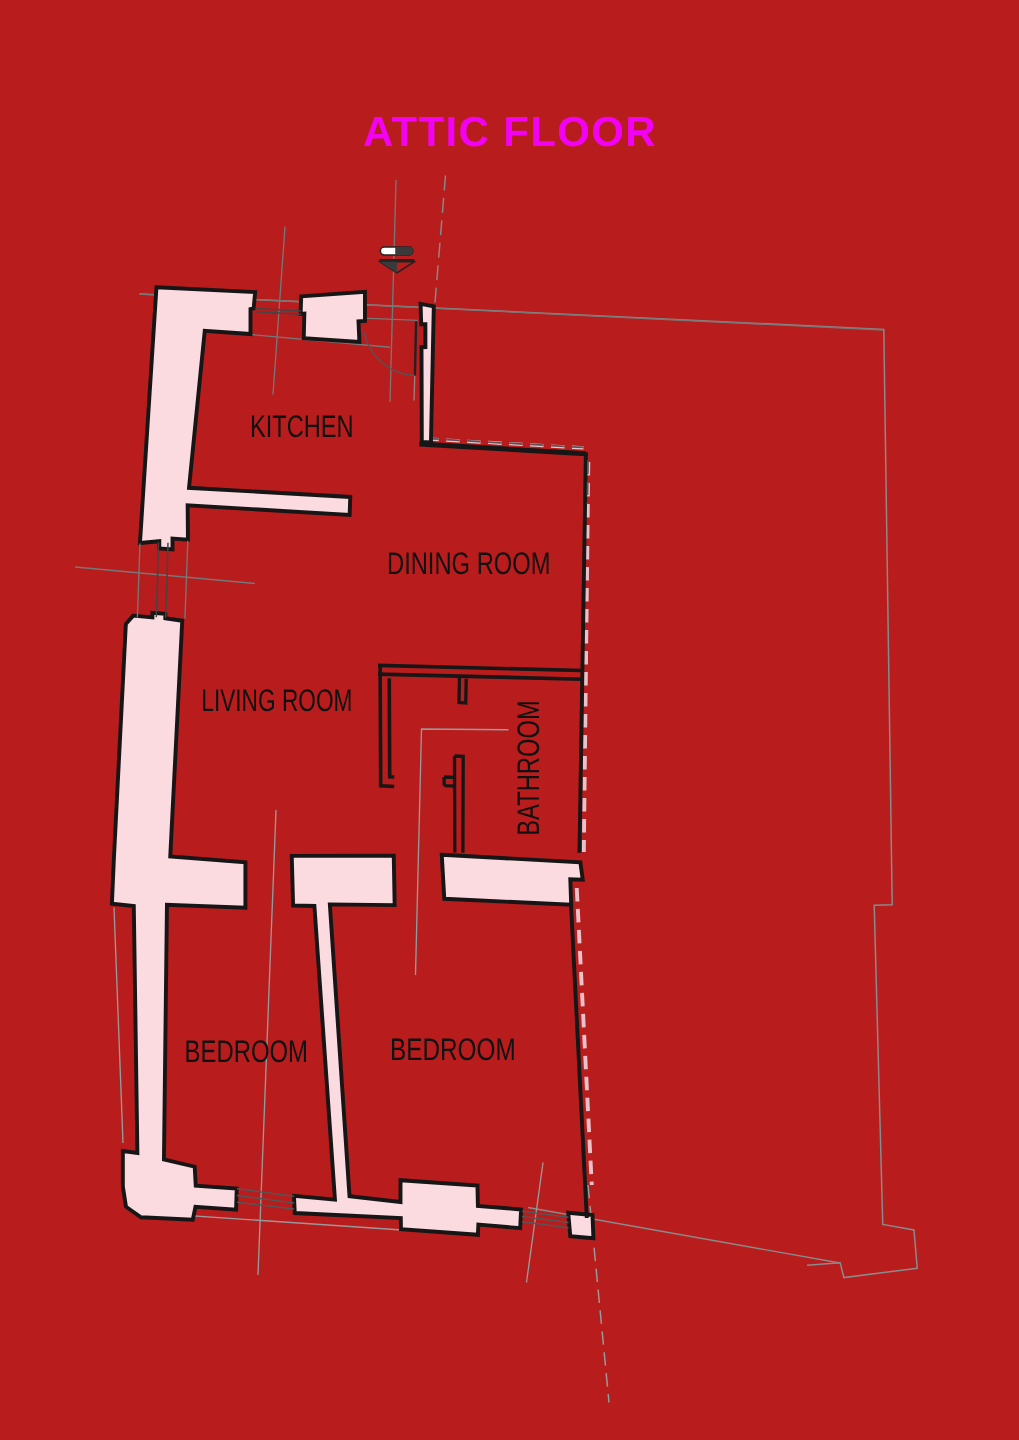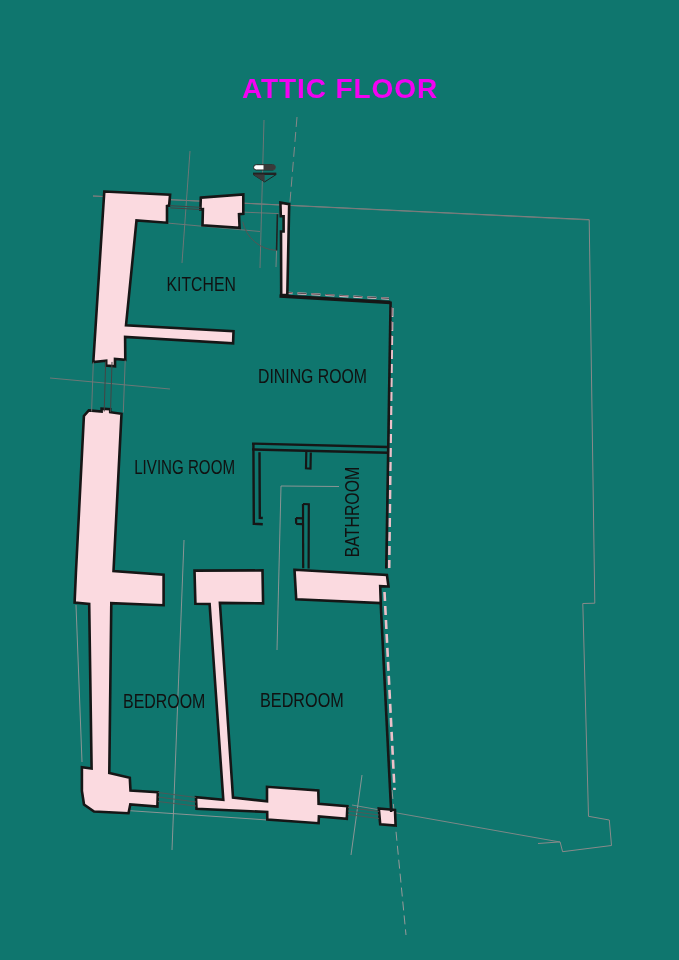--- a/index.html
+++ b/index.html
@@ -1,16 +1,16 @@
 <!DOCTYPE html>
 <html><head>
 <meta charset="utf-8">
 <style>
   html,body{margin:0;padding:0;background:#ffffff;}
-  .page{position:relative;width:679px;height:960px;overflow:hidden;background:#0f766e;opacity:0.999;will-change:transform;
+  .page{position:relative;width:679px;height:960px;overflow:hidden;background:#b91c1c;opacity:0.999;will-change:transform;
         font-family:"Liberation Sans", sans-serif;}
   svg{position:absolute;left:0;top:0;}
   text{font-family:"Liberation Sans", sans-serif;}
 </style>
 </head>
 <body>
 <div class="page">
 <svg width="679" height="960" viewBox="0 0 679 960">
 
   <text x="340" y="97.6" font-size="28" font-weight="bold" fill="#f202f2" text-anchor="middle" letter-spacing="0.9">ATTIC FLOOR</text>

